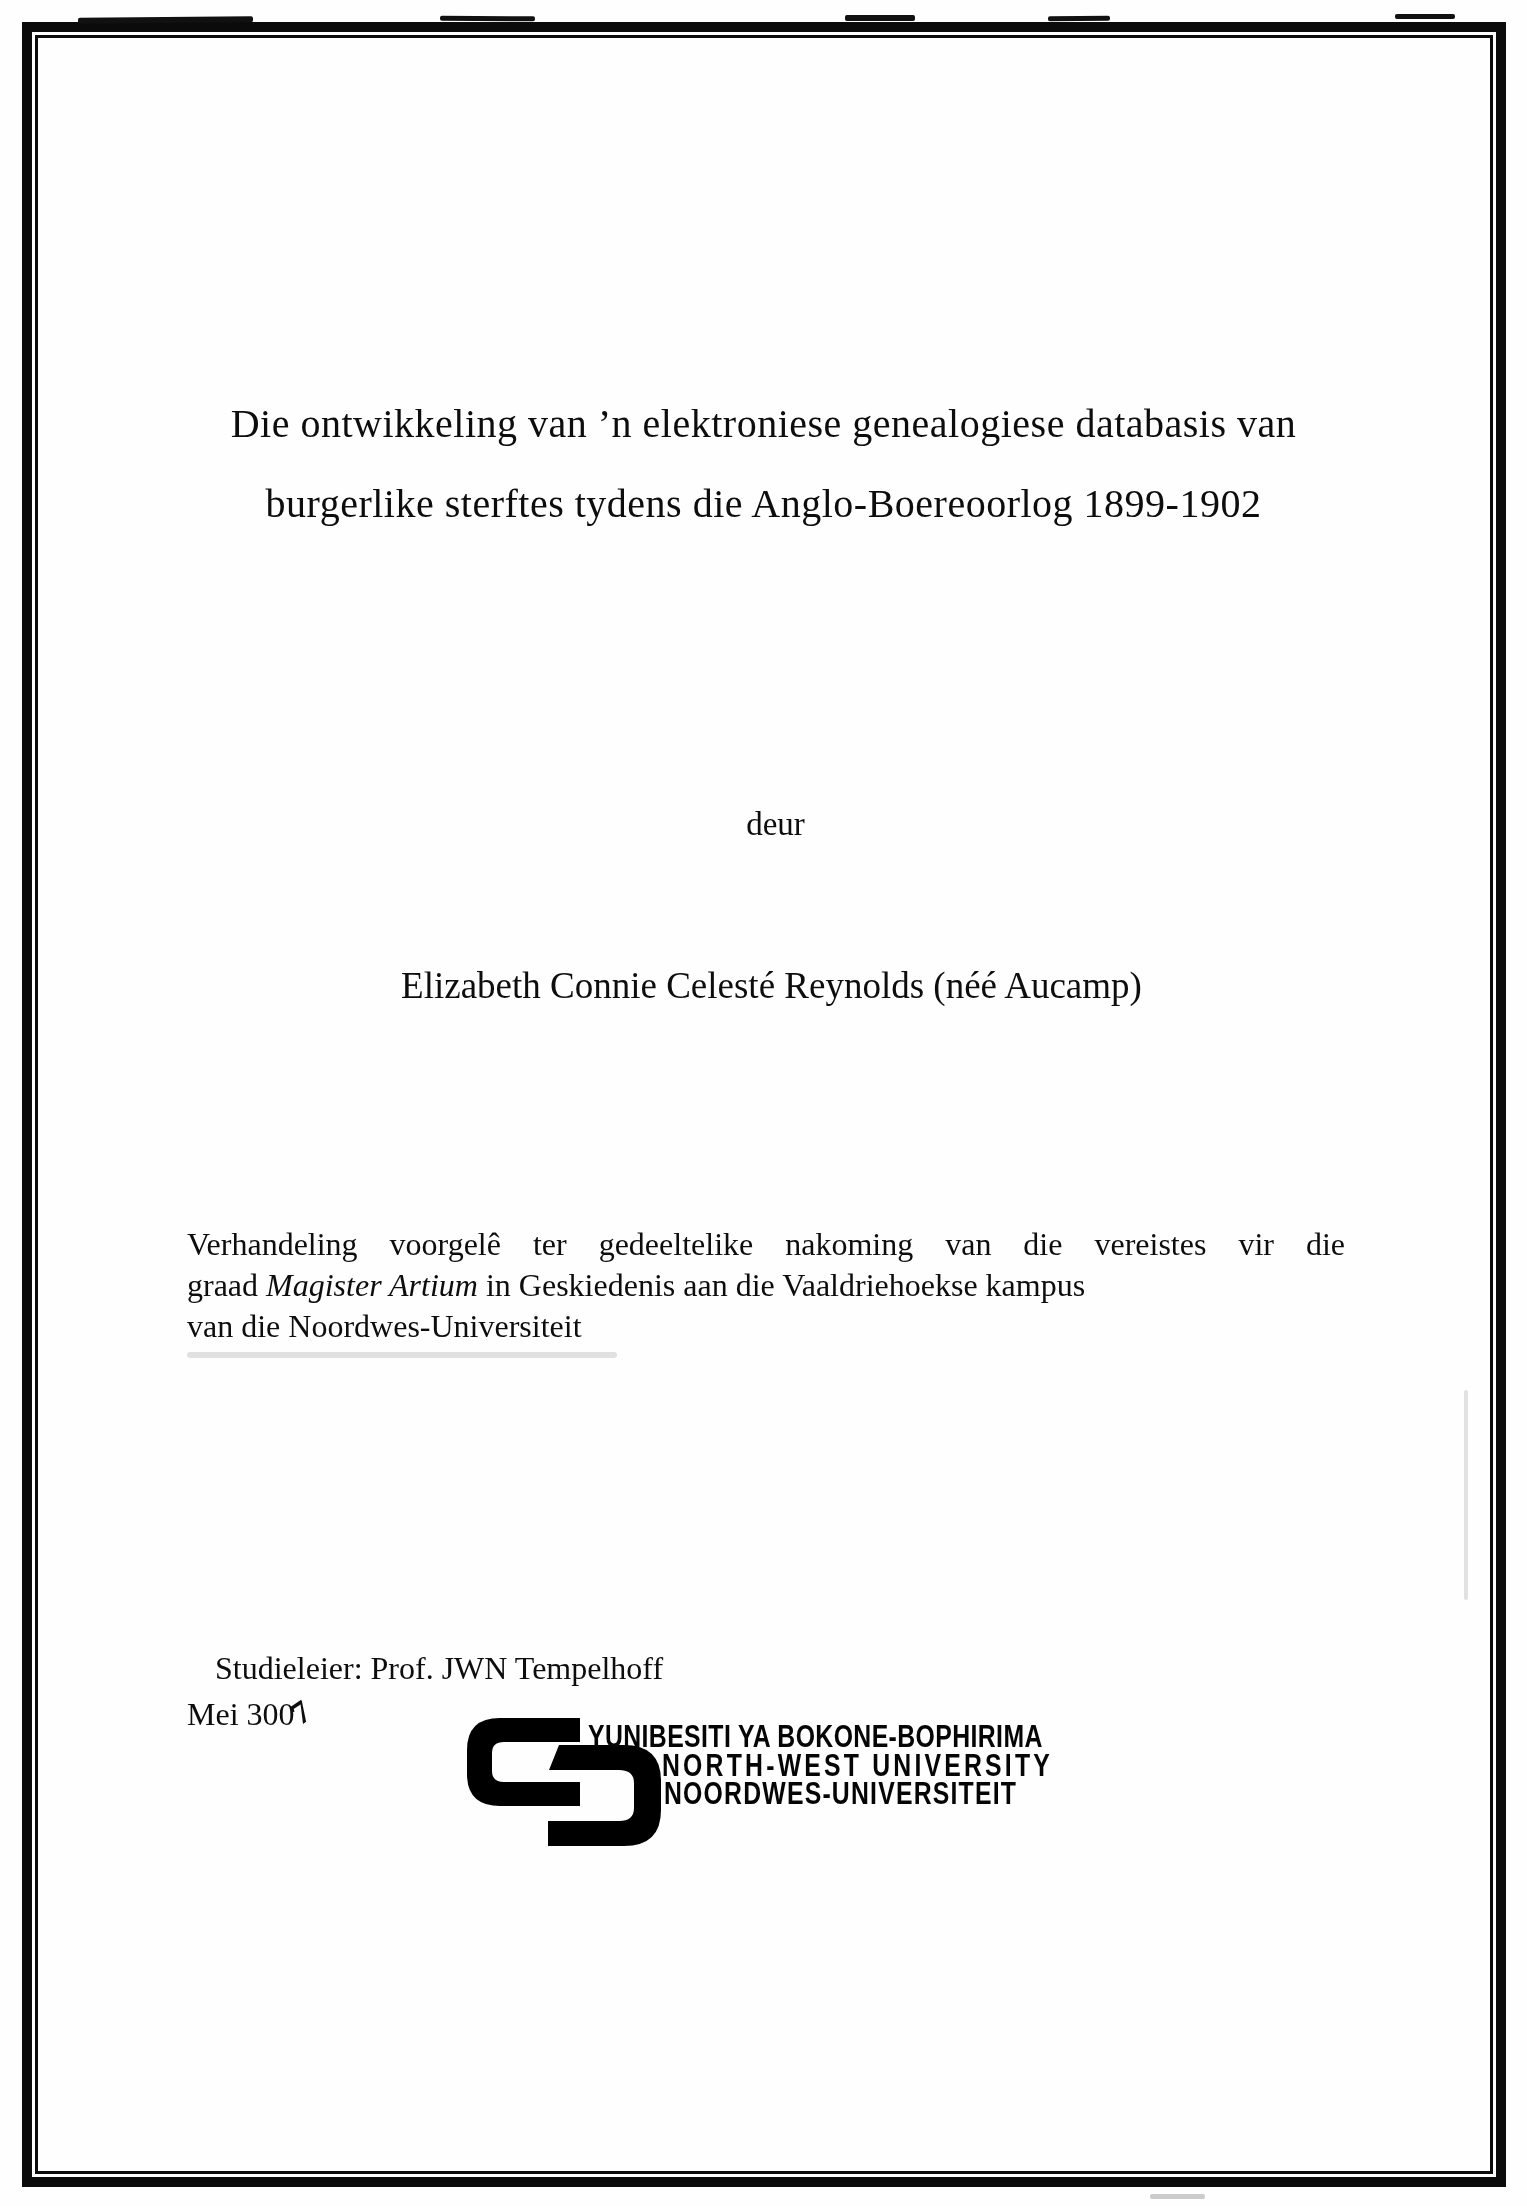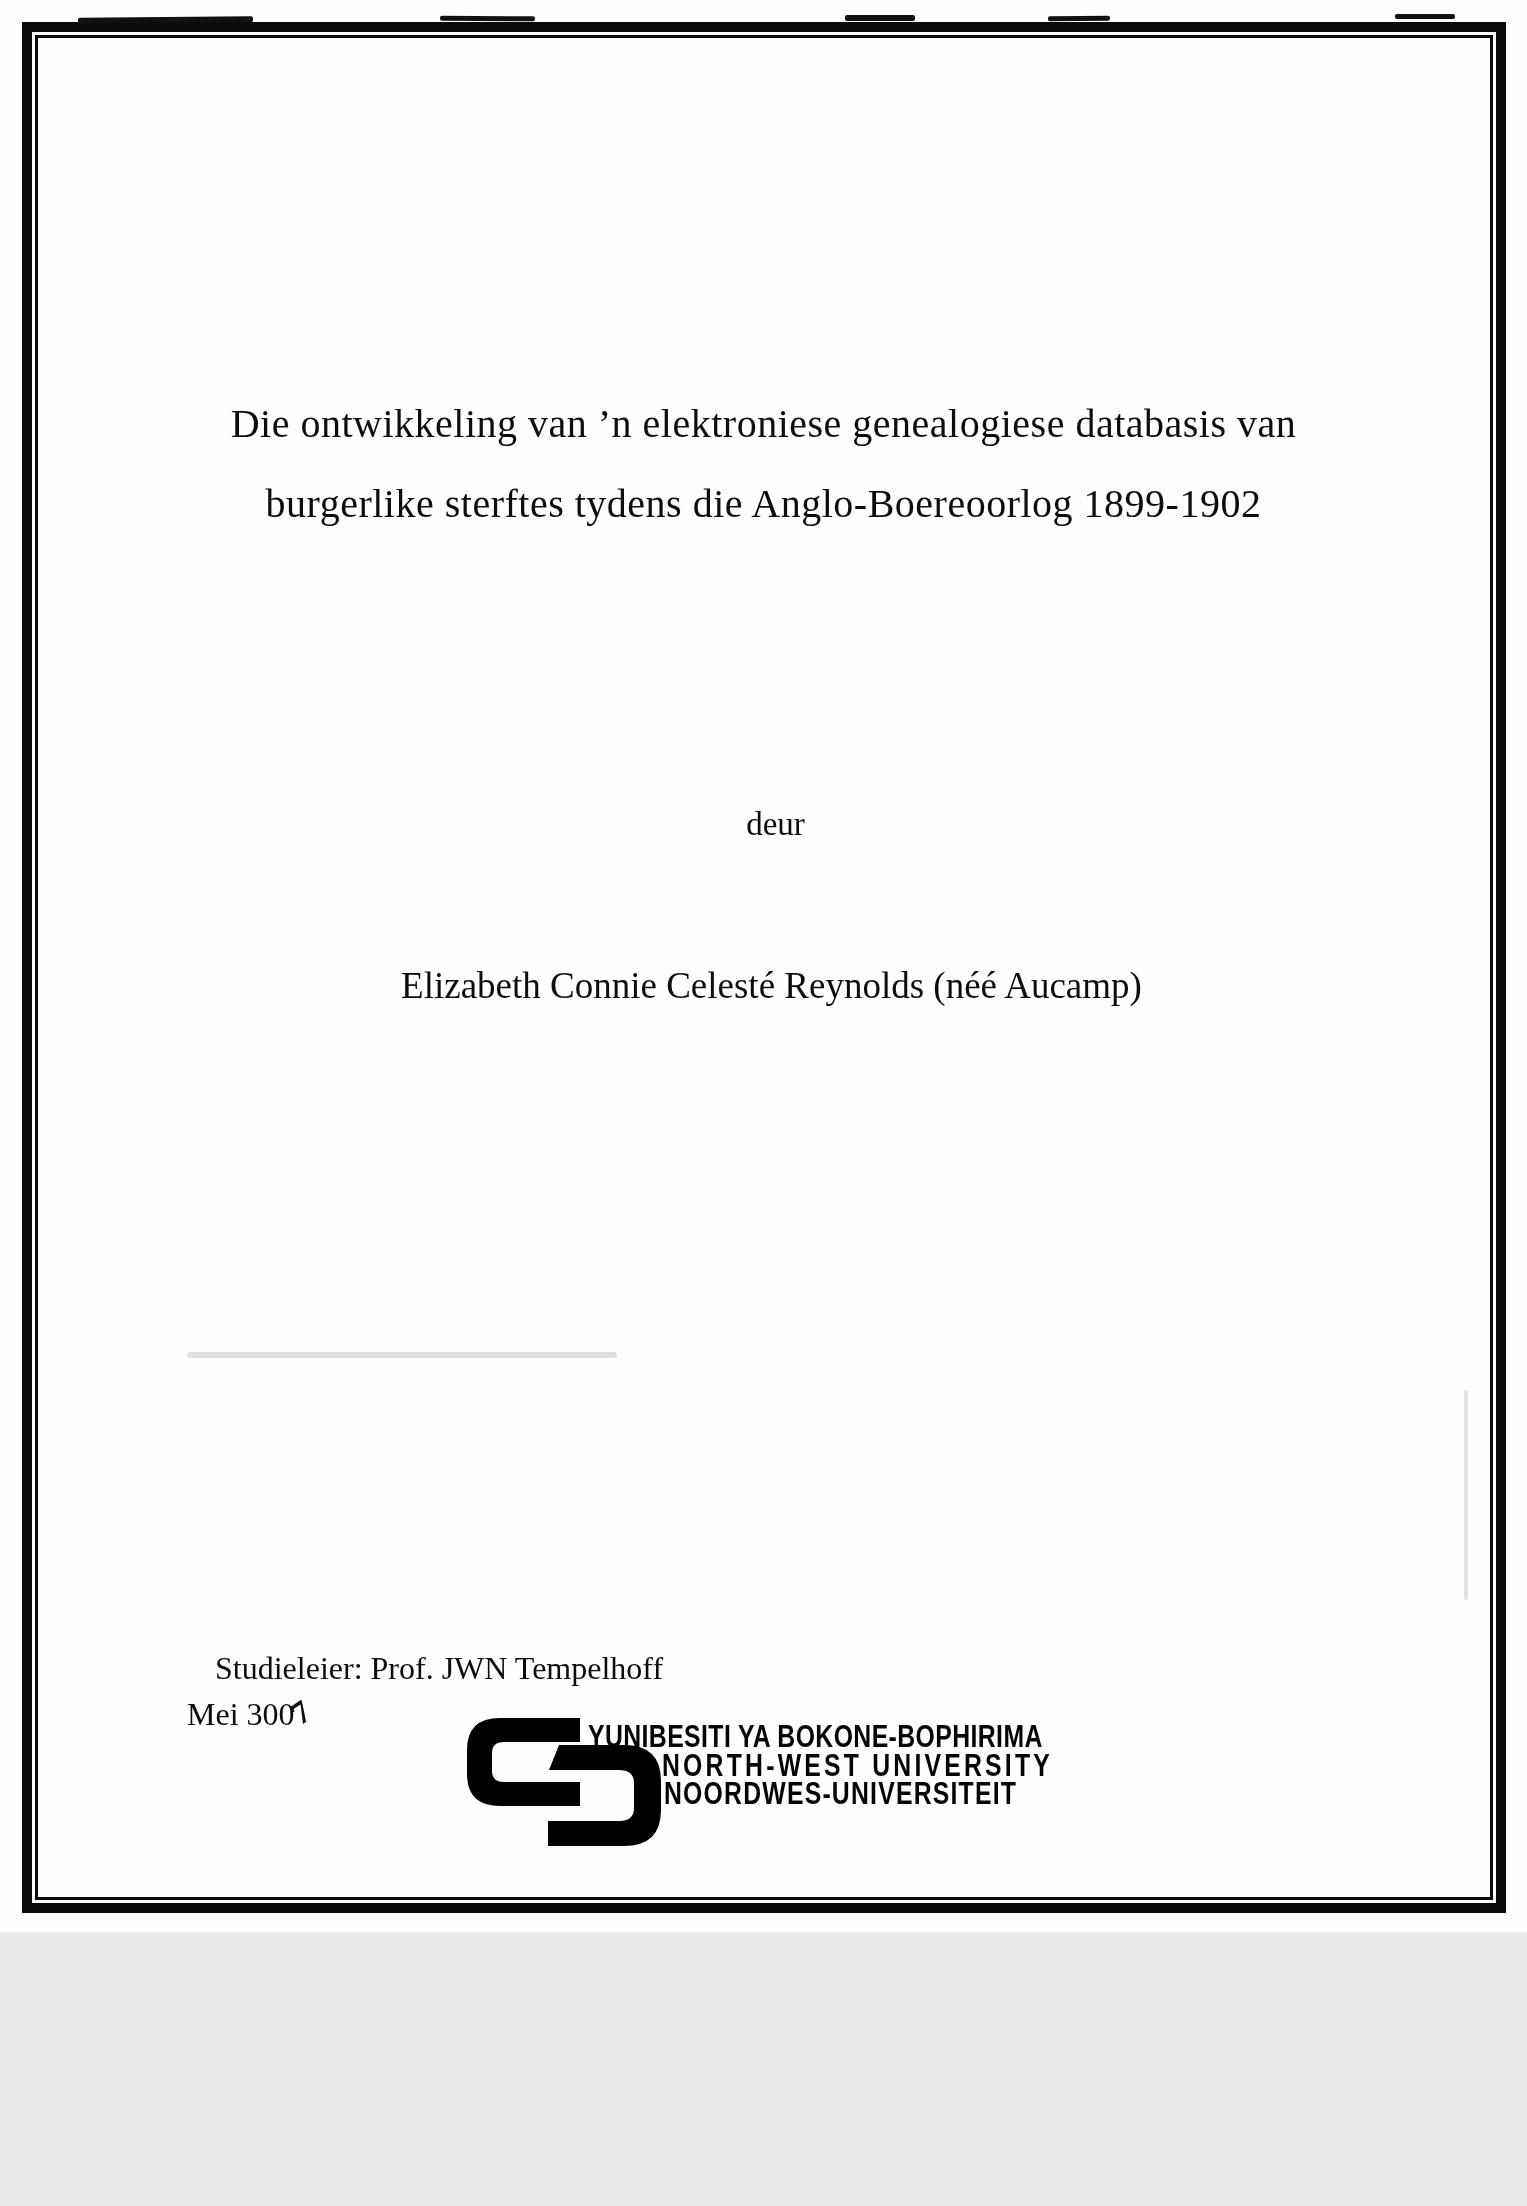--- a/index.html
+++ b/index.html
@@ -1,18 +1,18 @@
 <!DOCTYPE html>
 <html><head>
 <meta charset="utf-8">
 <style>
   html,body{margin:0;padding:0;background:#e9e9e9;}
   .page{
     position:relative;
-    width:1527px;height:1932px;
+    width:1527px;height:2206px;
     background:#fefefe;
     overflow:hidden;
     font-family:"Liberation Serif","DejaVu Serif",serif;
     color:#0d0d0d;
   }
   
   .frame-outer{position:absolute;left:22px;top:22px;right:21px;bottom:19px;border:10px solid #0b0b0b;}
   .frame-inner{position:absolute;left:35px;top:35px;right:34px;bottom:32px;border:3px solid #0b0b0b;}
   
   .blob{position:absolute;background:#111;border-radius:2px;}
@@ -84,20 +84,25 @@
 
   <h1 class="title">
     <span>Die ontwikkeling van ’n elektroniese genealogiese databasis van</span>
     <span>burgerlike sterftes tydens die Anglo-Boereoorlog 1899-1902</span>
   </h1>
 
   <div class="byline">deur</div>
 
   <div class="author">Elizabeth Connie Celesté Reynolds (néé Aucamp)</div>
 
+  <div class="statement">
+    <div class="st-line st-justify">Verhandeling voorgelê ter gedeeltelike nakoming van die vereistes vir die</div>
+    <div class="st-line"><span>graad </span><i>Magister Artium</i><span> in Geskiedenis aan die Vaaldriehoekse kampus</span></div>
+    <div class="st-line">van die Noordwes-Universiteit</div>
+  </div>
 
   <div class="supervisor">Studieleier: Prof. JWN Tempelhoff</div>
 
   <div class="dateline"><span>Mei 300</span><span class="digit7">7</span></div>
 
   <div class="logo">
     <svg width="200" height="135" viewBox="0 0 200 135" aria-hidden="true">
 
       <path fill="#000000" d="M 36 3 H 116 V 27 H 40 Q 28 27 28 38 V 56 Q 28 67 40 67 H 116 V 91 H 36 Q 3 91 3 59 V 35 Q 3 3 36 3 Z"></path>
 

